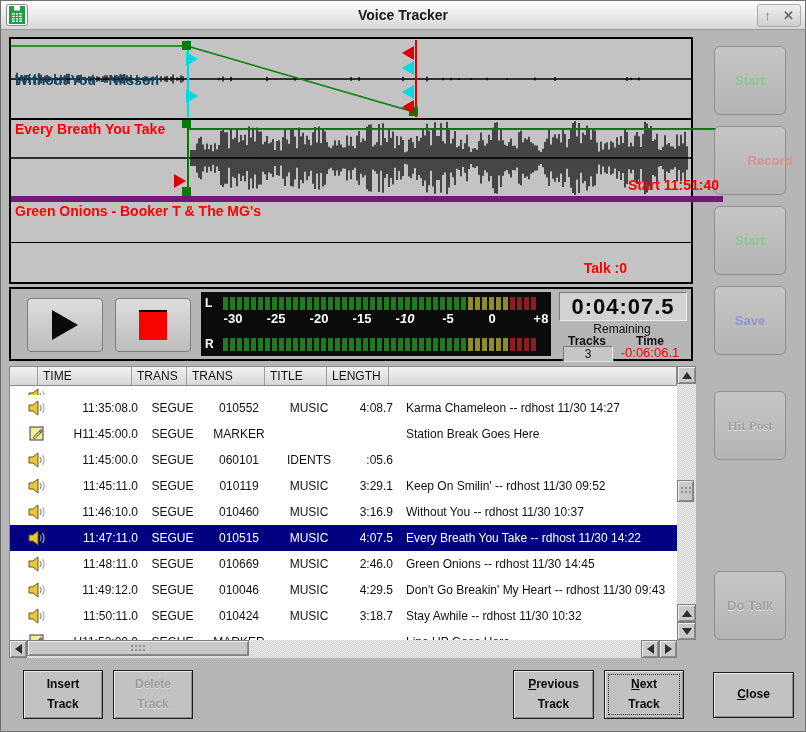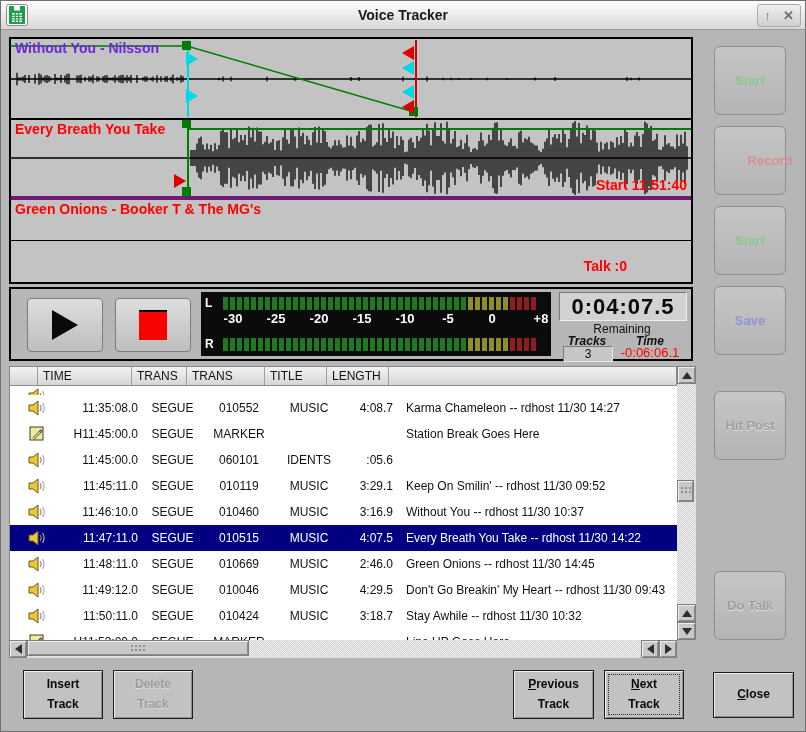--- a/index.html
+++ b/index.html
@@ -13,21 +13,21 @@
   #win-title{position:absolute;left:0;right:0;text-align:center;font-size:14px;font-weight:bold;color:#1a1a1a;}
   #app-icon{margin-left:5px;width:22px;height:22px;z-index:2;}
   #win-controls{position:absolute;right:4px;top:3px;width:42px;height:21px;border:1px solid #ababab;border-radius:3px;
     background:linear-gradient(#efefef,#cfcfcf);display:flex;align-items:center;justify-content:space-around;}
   .winctl{font-size:13px;font-weight:bold;color:#6f6f6f;line-height:1;cursor:default;}
 
   
   #wave-panel{left:8px;top:36px;width:684px;height:247px;border:2px solid #000;background:#c3c3c3;box-sizing:border-box;}
   .track{position:relative;width:680px;overflow:hidden;}
   #track1{height:79px;border-bottom:2px solid #000;}
-  #track2{height:76px;border-bottom:4px solid #701a75;}
+  #track2{height:76px;border-bottom:6px solid #701a75;padding-left:32px;}
   #track3{height:80px;}
   .tracktitle{position:absolute;left:4px;top:1px;font-size:14px;font-weight:bold;z-index:5;}
   .redlabel{position:absolute;font-size:14px;font-weight:bold;z-index:5;}
   .wavesvg{position:absolute;left:0;top:0;}
   .vline{position:absolute;top:1px;bottom:1px;width:2px;z-index:4;}
   .gsq{position:absolute;width:9px;height:9px;background:#007d00;z-index:6;}
   .tri{position:absolute;width:0;height:0;z-index:6;}
   .tri-r{border-top:7px solid transparent;border-bottom:7px solid transparent;border-left:12px solid #00d9e4;}
   .tri-l{border-top:7px solid transparent;border-bottom:7px solid transparent;border-right:12px solid #00d9e4;}
   .tri-red.tri-l{border-right-color:#dd0000;}
@@ -44,21 +44,21 @@
   .mrow{position:absolute;left:4px;right:4px;height:14px;display:flex;align-items:center;}
   .mlabel{width:18px;color:#fff;font-size:12px;font-weight:bold;}
   .segs{display:flex;gap:2px;}
   .seg{width:5px;height:13px;}
   #mscale{position:absolute;left:22px;right:4px;top:19px;height:22px;}
   #mscale span{position:absolute;transform:translateX(-50%);color:#fff;font-size:13px;font-weight:bold;}
   #timebox{position:absolute;left:548px;top:3px;width:126px;height:27px;background:#d2d2d2;
     border-top:1px solid #7a7a7a;border-left:1px solid #7a7a7a;border-bottom:1px solid #eee;border-right:1px solid #eee;
     display:flex;align-items:center;justify-content:center;font-size:22px;font-weight:bold;color:#0a0a0a;letter-spacing:1px;}
   #remaining-label{position:absolute;left:548px;top:33px;width:126px;text-align:center;font-size:12px;color:#111;}
-  .remcol-label{position:absolute;top:45px;font-size:12px;color:#111;font-weight:bold;font-style:italic;}
+  .remcol-label{position:absolute;top:45px;font-size:12px;color:#111;font-weight:bold;}
   #tracks-box{position:absolute;left:552px;top:57px;width:48px;height:14px;background:#c6c6c6;
     border-top:1px solid #7a7a7a;border-left:1px solid #7a7a7a;border-bottom:1px solid #e8e8e8;border-right:1px solid #e8e8e8;
     text-align:center;font-size:12px;line-height:14px;color:#111;}
   #time-remain{position:absolute;left:600px;top:56px;width:78px;text-align:center;font-size:13px;}
 
   
   .lgrid{display:grid;grid-template-columns:28px 94px 55px 78px 62px 62px 1fr;}
   #log-header{left:8px;top:365px;width:668px;height:20px;background:linear-gradient(#f2f2f2,#d6d6d6);
     border:1px solid #8a8a8a;box-sizing:border-box;}
   #log-header .hcell{font-size:12px;color:#111;line-height:18px;padding-left:5px;border-right:1px solid #9f9f9f;overflow:hidden;}
@@ -141,21 +141,21 @@
       <div class="vline" style="left:176px;background:#00d9e4;"></div>
       <div class="vline" style="left:404px;background:#dd0000;"></div>
       <div class="gsq" style="left:171px;top:2px;"></div>
       <div class="gsq" style="left:398px;top:68px;"></div>
       <div class="tri tri-r" style="left:175px;top:13px;"></div>
       <div class="tri tri-r" style="left:175px;top:50px;"></div>
       <div class="tri tri-l tri-red" style="left:391px;top:7px;"></div>
       <div class="tri tri-l" style="left:391px;top:22px;"></div>
       <div class="tri tri-l" style="left:391px;top:46px;"></div>
       <div class="tri tri-l tri-red" style="left:391px;top:61px;"></div>
-      <span class="tracktitle" style="color: #6d28d9;">Without You - Nilsson</span>
+      <span class="tracktitle" style="color: #0c4a6e; margin-top: 32px;">Without You - Nilsson</span>
     </div>
 
     <div class="track" id="track2">
       <svg class="wavesvg" width="680" height="76">
         <path id="wave2" stroke="#000" stroke-width="1.3" fill="none" d="M0 38 H680 M180 30L180 46M182 30L182 46M184 30L184 46M186 23.560803479190163L186 52.43919652080984M188 18.327451625568074L188 57.672548374431926M190 16.67968372566881L190 59.32031627433119M192 24.404766583109392L192 51.59523341689061M194 29.400446608976253L194 46.59955339102375M196 23.615701251836217L196 52.384298748163786M198 29.213993142297515L198 46.78600685770249M200 24.769363588570126L200 51.23063641142987M202 31.35859671487158L202 44.64140328512842M204 23.31718164308903L204 52.68281835691097M206 29.45260030858953L206 46.54739969141047M208 24.93058946869886L208 51.069410531301145M210 11.043757875283124L210 64.95624212471688M212 8.89922514682955L212 67.10077485317045M214 12.13096976316428L214 63.86903023683572M216 12.217799791722577L216 63.78220020827742M218 28.203706488557955L218 47.796293511442045M220 8.14250793838945L220 67.85749206161054M222 19.160261631078267L222 56.83973836892173M224 17.859561290086088L224 58.14043870991391M226 9.799089128345365L226 66.20091087165463M228 22.240566542000884L228 53.759433457999116M230 14.944270315581306L230 61.055729684418694M232 20.177585003135608L232 55.822414996864396M234 14.745297001979061L234 61.25470299802094M236 25.106204758806882L236 50.89379524119312M238 6.396041900840974L238 69.60395809915903M240 17.595015671935354L240 58.40498432806464M242 7.793367804469696L242 68.2066321955303M244 21.535622080548823L244 54.46437791945118M246 7.550113284745432L246 68.44988671525456M248 11.424781033464573L248 64.57521896653543M250 11.404654010972099L250 64.5953459890279M252 24.314781422752347L252 51.68521857724765M254 21.62806613122173L254 54.37193386877827M256 15.99028240772542L256 60.00971759227458M258 23.457287835793906L258 52.542712164206094M260 22.12768742137554L260 53.87231257862446M262 19.070454141029145L262 56.929545858970855M264 29.977101848359965L264 46.022898151640035M266 20.978472655125017L266 55.02152734487498M268 20.24638430508634L268 55.75361569491366M270 30.376315501918313L270 45.62368449808169M272 17.193078151061435L272 58.806921848938565M274 10.089043885454917L274 65.91095611454509M276 19.377043136003664L276 56.622956863996336M278 23.66637280972055L278 52.33362719027945M280 9.680235736596067L280 66.31976426340393M282 9.595293542836533L282 66.40470645716347M284 16.41848083477728L284 59.581519165222716M286 28.14830860409783L286 47.851691395902165M288 7.6216758734443L288 68.3783241265557M290 16.13209481826736L290 59.86790518173264M292 12.85338157765512L292 63.14661842234488M294 24.273423103327044L294 51.72657689667295M296 15.849901894941457L296 60.15009810505855M298 19.819141480494817L298 56.18085851950518M300 25.198605392804463L300 50.80139460719553M302 12.18790140815759L302 63.812098591842414M304 6.9281919194367845L304 69.07180808056322M306 22.5638918138223L306 53.436108186177705M308 6.424795886073394L308 69.5752041139266M310 23.015832252003612L310 52.98416774799639M312 9.600833474597895L312 66.39916652540211M314 11.131021089212972L314 64.86897891078704M316 21.904589008385035L316 54.09541099161497M318 26.84941344524566L318 49.15058655475434M320 28.209221789957688L320 47.79077821004231M322 25.411271442189314L322 50.58872855781068M324 20.19366163572253L324 55.806338364277465M326 25.504069594235784L326 50.49593040576421M328 20.156277668746228L328 55.84372233125377M330 24.523539878161237L330 51.47646012183876M332 27.53827522011588L332 48.46172477988412M334 27.261517843155122L334 48.73848215684488M336 15.597042136972323L336 60.40295786302768M338 25.581754078850004L338 50.418245921149996M340 16.8211089581511L340 59.1788910418489M342 25.96692149514339L342 50.03307850485661M344 28.178796965881503L344 47.8212030341185M346 15.508116061786886L346 60.491883938213114M348 10.999195388957823L348 65.00080461104218M350 22.247524364236597L350 53.7524756357634M352 18.38656651042994L352 57.613433489570056M354 20.66626061211508L354 55.33373938788492M356 6.648350913249022L356 69.35164908675098M358 4.832974614181438L358 71.16702538581856M360 4.482283112425705L360 71.5177168875743M362 26.461430793983364L362 49.53856920601663M364 24.781001989156813L364 51.21899801084319M366 22.184190963249964L366 53.81580903675004M368 3.925908092433197L368 72.07409190756681M370 25.36882777324228L370 50.63117222675772M372 3.320124456331982L372 72.67987554366802M374 18.11719751170136L374 57.88280248829864M376 21.96902717014139L376 54.03097282985861M378 9.042819667602163L378 66.95718033239784M380 18.017263155510932L380 57.98273684448907M382 11.42460092017367L382 64.57539907982633M384 28.31278071089061L384 47.68721928910939M386 15.882703568255447L386 60.11729643174455M388 24.90399468859888L388 51.09600531140112M390 16.384586276208946L390 59.61541372379105M392 20.09166977532738L392 55.908330224672625M394 32.166942349912716L394 43.833057650087284M396 31.398764977832073L396 44.60123502216793M398 19.548956338074543L398 56.45104366192545M400 17.849956473028545L400 58.15004352697146M402 22.273521749334904L402 53.726478250665096M404 28.03143347135877L404 47.96856652864123M406 16.077944235474625L406 59.922055764525375M408 20.991903214531554L408 55.008096785468446M410 17.63930399945156L410 58.360696000548444M412 9.933446327028147L412 66.06655367297185M414 15.385036686795747L414 60.61496331320426M416 3.774678770069883L416 72.22532122993012M418 10.800280069812136L418 65.19971993018787M420 25.2270880159773L420 50.7729119840227M422 9.551871488985483L422 66.44812851101452M424 2.1971754898563134L424 73.8028245101437M426 16.0322219213514L426 59.9677780786486M428 15.930571200522948L428 60.06942879947705M430 3.1787585284779567L430 72.82124147152204M432 20.920883175482178L432 55.079116824517826M434 23.43943385111164L434 52.560566148888356M436 1.76504863294997L436 74.23495136705003M438 8.562048271978085L438 67.43795172802191M440 23.575492229895772L440 52.42450777010423M442 18.638374916410452L442 57.361625083589544M444 10.91493679656801L444 65.08506320343199M446 27.15134902552886L446 48.84865097447114M448 25.914402261880173L448 50.08559773811983M450 19.69153625908367L450 56.30846374091633M452 29.0803264510893L452 46.9196735489107M454 23.36298264016186L454 52.63701735983814M456 14.856370484313697L456 61.1436295156863M458 26.821287671577863L458 49.17871232842214M460 32.00962549253795L460 43.99037450746205M462 28.761109530535407L462 47.23889046946459M464 27.99249748208583L464 48.00750251791417M466 29.633869239541603L466 46.3661307604584M468 20.973223110767826L468 55.026776889232174M470 12.539327138103818L470 63.460672861896185M472 20.27219206178657L472 55.72780793821343M474 25.76555625141487L474 50.23444374858513M476 23.375813567144064L476 52.624186432855936M478 14.68036858282808L478 61.31963141717192M480 19.894199569497005L480 56.105800430502995M482 7.816062514634016L482 68.18393748536599M484 2.8394494913216803L484 73.16055050867831M486 2.331272637168432L486 73.66872736283156M488 20.472622783397533L488 55.52737721660247M490 9.100134671194443L490 66.89986532880556M492 20.36747434824419L492 55.63252565175581M494 24.66423972382433L494 51.33576027617567M496 26.02328257770403L496 49.97671742229597M498 22.141289390864657L498 53.85871060913534M500 18.586067822004672L500 57.41393217799533M502 26.04427810664422L502 49.95572189335578M504 25.87305127871778L504 50.12694872128222M506 28.39570548961111L506 47.60429451038889M508 12.258155702661249L508 63.74184429733875M510 10.707620044266541L510 65.29237995573345M512 22.33052891215791L512 53.66947108784209M514 18.314705994009763L514 57.68529400599024M516 19.582691873162595L516 56.417308126837405M518 16.802179536466262L518 59.19782046353374M520 22.251293933527435L520 53.748706066472565M522 23.559533632585236L522 52.440466367414764M524 25.22793955897599L524 50.77206044102401M526 25.51371750466957L526 50.48628249533043M528 30.41382423684125L528 45.58617576315875M530 31.99754642637181L530 44.002453573628195M532 28.755890076486587L532 47.24410992351341M534 21.751724722583845L534 54.248275277416155M536 18.52813215070664L536 57.47186784929336M538 10.029120529929088L538 65.97087947007091M540 24.41998370194895L540 51.58001629805105M542 17.159598234430945L542 58.840401765569055M544 14.314101183355223L544 61.68589881664478M546 18.566733661132755L546 57.43326633886724M548 14.042883081188968L548 61.95711691881103M550 22.40040933644276L550 53.59959066355724M552 8.908915156290188L552 67.09108484370981M554 13.922953488707972L554 62.077046511292025M556 27.25884555217924L556 48.74115444782076M558 18.963453740991774L558 57.036546259008226M560 8.348984227732604L560 67.6510157722674M562 2.924716471581938L562 73.07528352841805M564 1.0310911119466226L564 74.96890888805338M566 16.463722655378564L566 59.53627734462144M568 3.095223526793781L568 72.90477647320623M570 23.310356998264865L570 52.689643001735135M572 12.774975948260511L572 63.22502405173949M574 15.052920850075978L574 60.94707914992402M576 5.418579070826382L576 70.58142092917362M578 9.743121419656436L578 66.25687858034357M580 19.708863260628462L580 56.29113673937154M582 9.425627330040431L582 66.57437266995957M584 10.430418088073182L584 65.56958191192682M586 22.498729882805247L586 53.50127011719475M588 31.460524063983524L588 44.53947593601648M590 21.868619743928267L590 54.131380256071736M592 29.590906338885723L592 46.40909366111428M594 23.53025966867805L594 52.46974033132195M596 22.19687125270274L596 53.803128747297265M598 29.553611598311534L598 46.446388401688466M600 21.180792657940884L600 54.819207342059116M602 22.570374203937472L602 53.429625796062524M604 27.60069138111121L604 48.39930861888879M606 17.35873871899014L606 58.64126128100986M608 24.77659724248604L608 51.22340275751396M610 16.041801298044852L610 59.95819870195515M612 23.09875179686184L612 52.90124820313816M614 8.437652640642085L614 67.56234735935791M616 11.97091622849717L616 64.02908377150283M618 26.777139291013803L618 49.2228607089862M620 22.829869782429483L620 53.17013021757052M622 26.143768165168833L622 49.85623183483116M624 15.538550925196208L624 60.461449074803795M626 11.888458199529456L626 64.11154180047055M628 16.258759011617734L628 59.741240988382266M630 26.972279040386187L630 49.027720959613816M632 13.892285393346754L632 62.107714606653246M634 1.7220601226548382L634 74.27793987734516M636 3.5910111294064606L636 72.40898887059353M638 9.49229223975993L638 66.50770776024007M640 6.058470916652091L640 69.94152908334792M642 20.984107880555836L642 55.01589211944416M644 19.537034874536094L644 56.46296512546391M646 13.772058027175309L646 62.227941972824695M648 29.511495648408633L648 46.48850435159137M650 29.96790529360701L650 46.03209470639299M652 26.76893188716239L652 49.23106811283761M654 15.144564976266004L654 60.855435023733996M656 24.491634525079427L656 51.50836547492057M658 23.001895326997193L658 52.99810467300281M660 26.49658202237274L660 49.503417977627265M662 26.441306595370648L662 49.55869340462935M664 28.67871617700041L664 47.32128382299959M666 14.396963245654248L666 61.60303675434575M668 26.105343995902587L668 49.89465600409741M670 14.715223479343582L670 61.28477652065642M672 23.611727587939633L672 52.38827241206037M674 11.811356050230884L674 64.18864394976912M676 26.29025089488894L676 49.70974910511106"></path>
       </svg>
       <div style="position:absolute;left:178px;right:0;top:8px;height:2px;background:#007d00;"></div>
       <div class="vline" style="left:176px;background:#007d00;"></div>
       <div class="gsq" style="left:171px;top:-1px;"></div>
       <div class="gsq" style="left:171px;top:67px;"></div>
@@ -228,21 +228,21 @@
             <div class="seg" style="background: rgb(142, 30, 30);"></div>
             <div class="seg" style="background: rgb(142, 30, 30);"></div>
             <div class="seg" style="background: rgb(142, 30, 30);"></div>
           </div>
       </div>
       <div id="mscale">
           <span style="left: 10px;">-30</span>
           <span style="left: 53px;">-25</span>
           <span style="left: 96px;">-20</span>
           <span style="left: 139px;">-15</span>
-          <span style="left: 182px;">-10</span>
+          <span style="left: 182px; font-style: italic;">-10</span>
           <span style="left: 225px;">-5</span>
           <span style="left: 269px;">0</span>
           <span style="left: 318px;">+8</span>
         </div>
       <div class="mrow" style="top:45px;">
         <span class="mlabel">R</span>
         <div class="segs">
             <div class="seg" style="background: rgb(30, 122, 30);"></div>
             <div class="seg" style="background: rgb(30, 122, 30);"></div>
             <div class="seg" style="background: rgb(30, 122, 30);"></div>
@@ -516,21 +516,21 @@
   <div class="rbtn" style="top:125px;">
     <span style="color: rgb(216, 144, 144); margin-left: 40px;">Record</span>
   </div>
   <div class="rbtn" style="top:205px;">
     <span style="color: rgb(140, 200, 140);">Start</span>
   </div>
   <div class="rbtn" style="top:285px;">
     <span style="color: rgb(147, 148, 214);">Save</span>
   </div>
   <div class="rbtn" style="top:390px;">
-    <span class="emb" style="color: rgb(159, 159, 159);">Hit Post</span>
+    <span class="emb" style="color: rgb(159, 159, 159); font-family: Liberation Serif, serif;">Hit Post</span>
   </div>
   <div class="rbtn" style="top:570px;">
     <span class="emb" style="color: rgb(159, 159, 159);">Do Talk</span>
   </div>
 
   <div class="bbtn" style="left:22px;">
     <div>Insert</div>
     <div>Track</div>
   </div>
   <div class="bbtn disabled" style="left:112px;">

